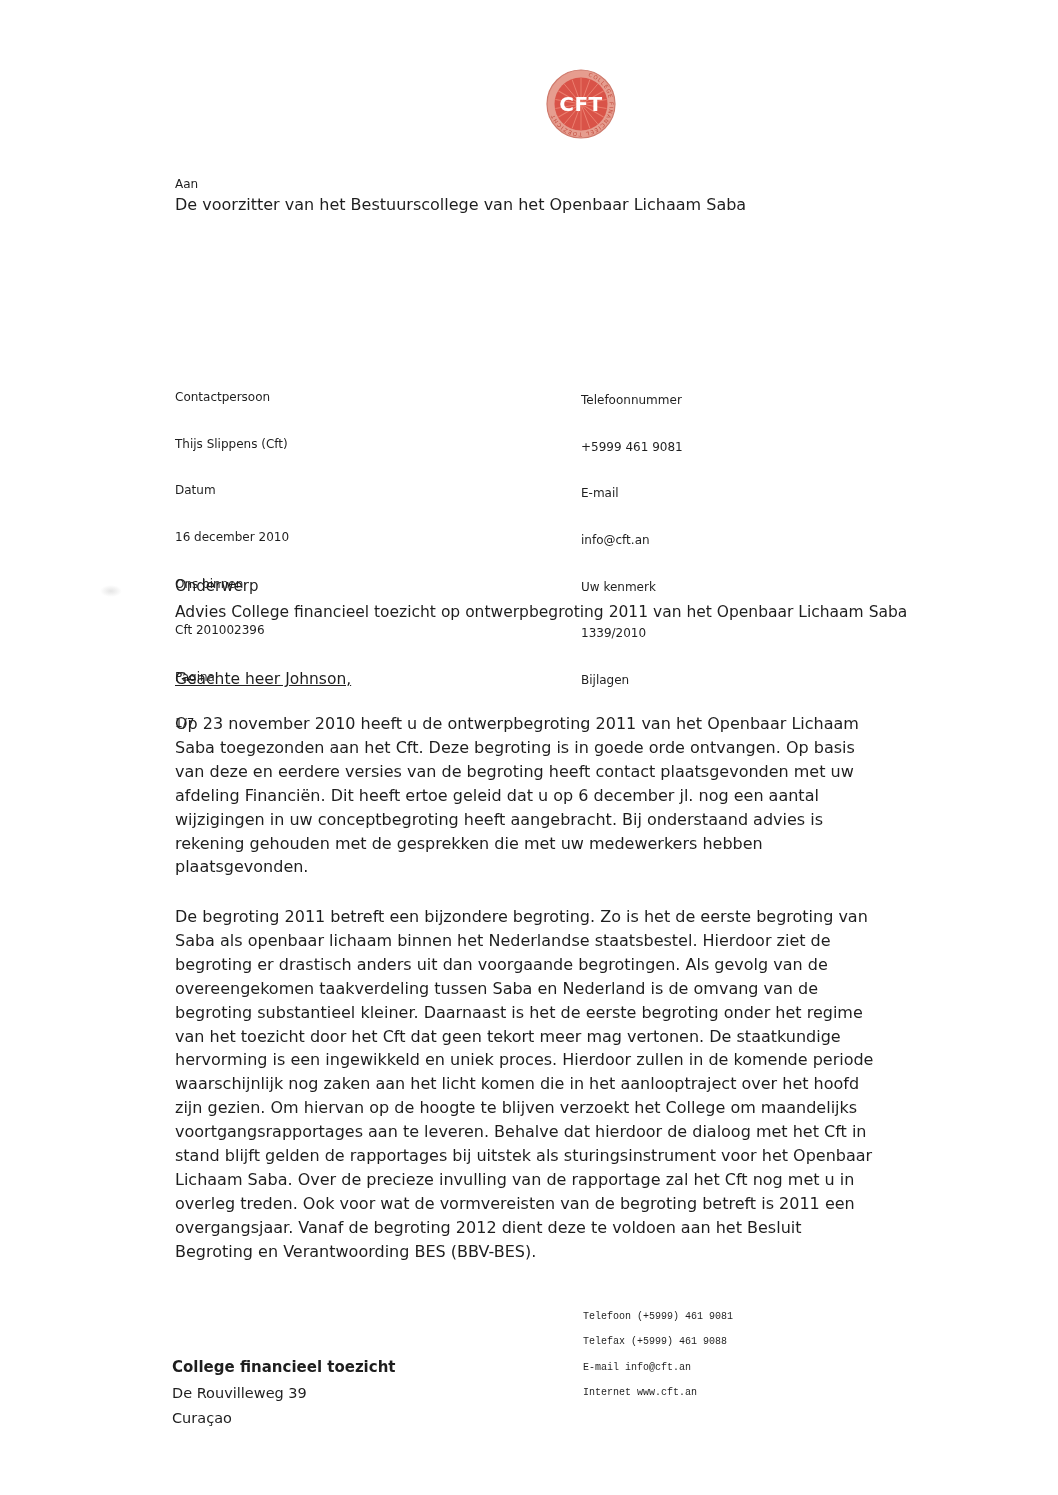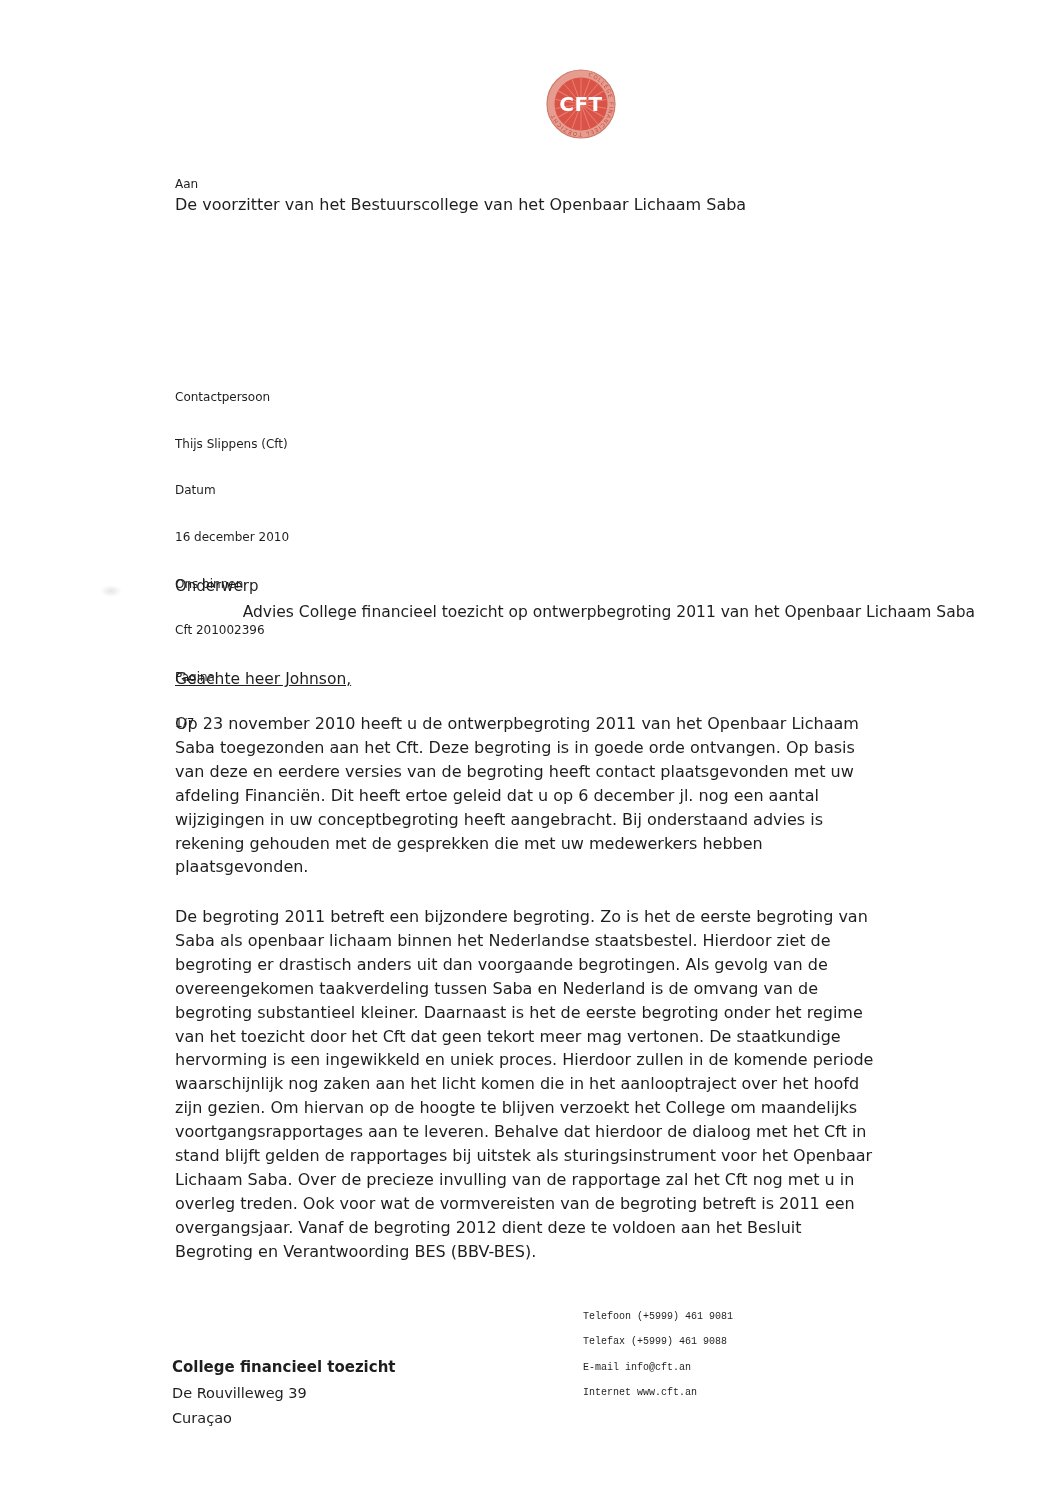--- a/index.html
+++ b/index.html
@@ -22,21 +22,21 @@
   .addressee-name  { left: 175px; top: 194px; font-size: 16px; line-height: 21px; }
 
   
   .meta { font-size: 12px; line-height: 23.3px; white-space: pre-line; }
   .meta-left  { left: 175px; top: 363px; width: 330px; }
   .meta-right { left: 581px; top: 366px; width: 330px; }
   .meta div { min-height: 23.3px; }
 
   
   .subject-label { left: 175px; top: 576px; font-size: 15px; line-height: 21px; }
-  .subject-value { left: 175px; top: 602px; font-size: 15.5px; line-height: 21px; width: 800px; text-align: right; }
+  .subject-value { left: 175px; top: 602px; font-size: 15.5px; line-height: 21px; width: 800px; }
 
   
   .salutation { left: 175px; top: 668px; font-size: 15.5px; line-height: 22px; text-decoration: underline; }
   .para { left: 175px; width: 830px; font-size: 16px; line-height: 23.9px; white-space: pre-line; }
   .para-1 { top: 712px; }
   .para-2 { top: 905px; }
 
   
   .footer-org     { left: 172px; top: 1356px; font-size: 15px; font-weight: bold; line-height: 22px; }
   .footer-address { left: 172px; top: 1381px; font-size: 14.5px; line-height: 25.3px; white-space: pre-line; }
@@ -96,20 +96,30 @@
     <div>Contactpersoon</div>
     <div>Thijs Slippens (Cft)</div>
     <div>Datum</div>
     <div>16 december 2010</div>
     <div>Ons binnen</div>
     <div>Cft 201002396</div>
     <div>Pagina</div>
     <div>1/7</div>
   </div>
 
+  <div class="abs meta meta-right">
+    <div>Telefoonnummer</div>
+    <div>+5999 461 9081</div>
+    <div>E-mail</div>
+    <div>info@cft.an</div>
+    <div>Uw kenmerk</div>
+    <div>1339/2010</div>
+    <div>Bijlagen</div>
+    <div>-</div>
+  </div>
 
   <div class="abs smudge"></div>
 
   <div class="abs subject-label">Onderwerp</div>
   <div class="abs subject-value">Advies College financieel toezicht op ontwerpbegroting 2011 van het Openbaar Lichaam Saba</div>
 
   <div class="abs salutation">Geachte heer Johnson,</div>
 
   <div class="abs para para-1">Op 23 november 2010 heeft u de ontwerpbegroting 2011 van het Openbaar Lichaam
 Saba toegezonden aan het Cft. Deze begroting is in goede orde ontvangen. Op basis

